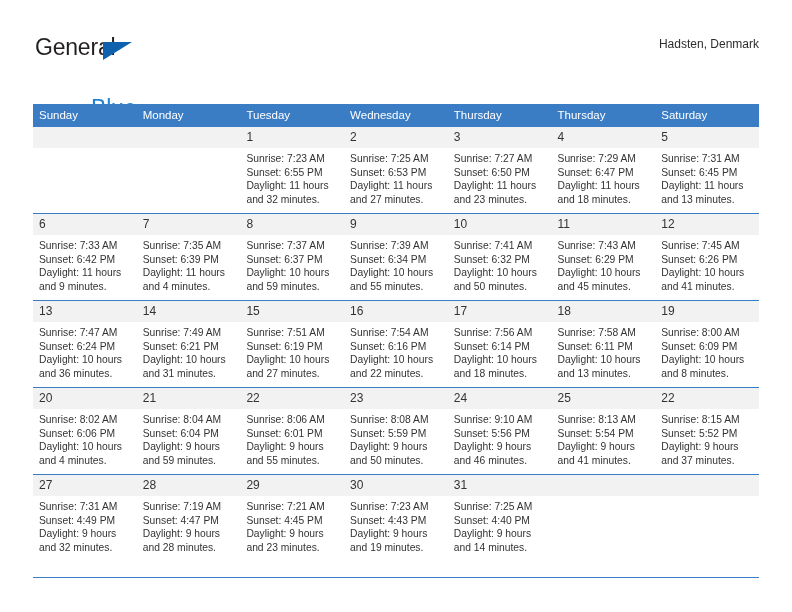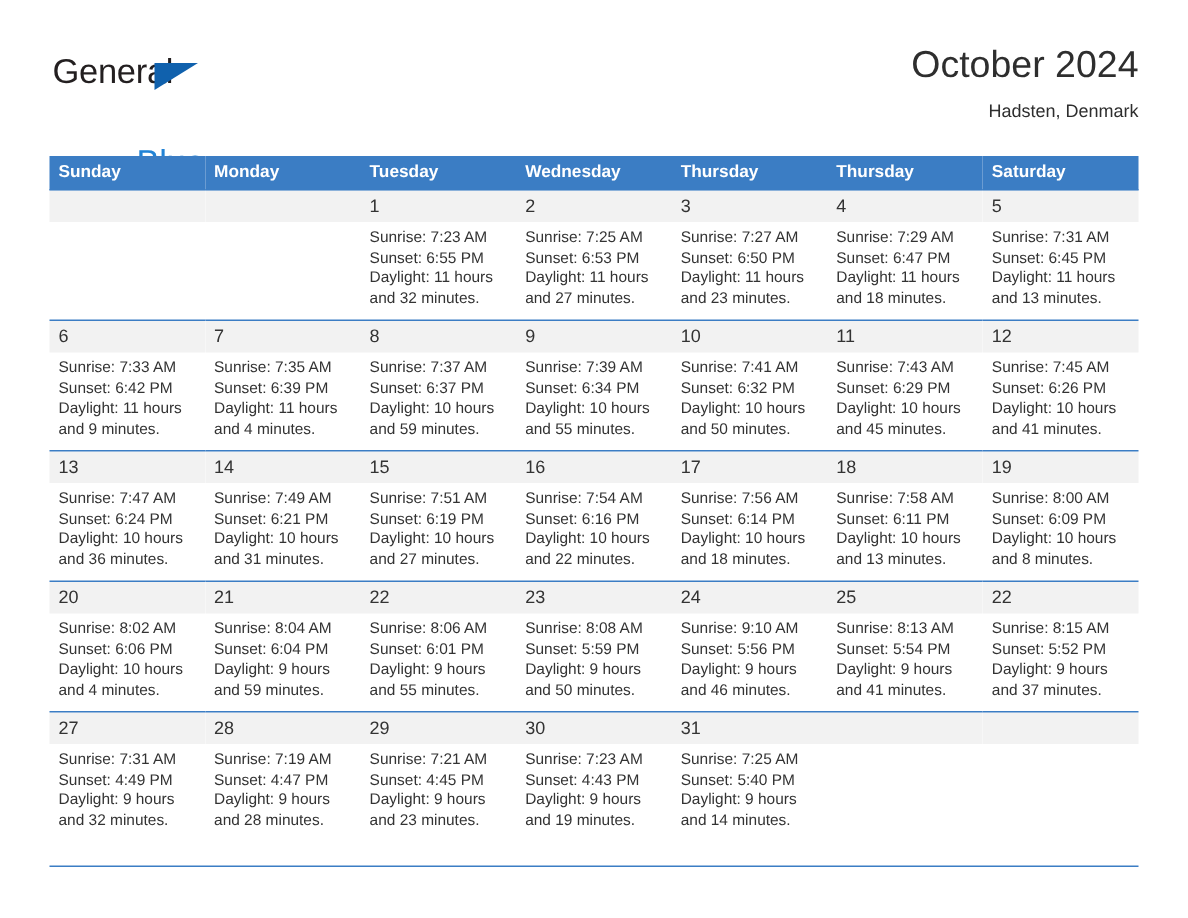--- a/index.html
+++ b/index.html
@@ -89,21 +89,21 @@
     position: absolute;
     left: 33px;
     top: 104px;
     width: 726px;
     border-collapse: collapse;
     table-layout: fixed;
   }
   .calendar th {
     background: #3b7dc4;
     color: #ffffff;
-    font-weight: bold;
+    font-weight: normal;
     font-size: 11.5px;
     text-align: left;
     padding: 5px 0 5px 6px;
     height: 12px;
     border: none;
   }
   .calendar td {
     vertical-align: top;
     padding: 0;
     border: none;
@@ -150,21 +150,20 @@
 
   <div class="header">
 
     <div class="logo">
       <span class="logo-general">General</span>
       <span class="logo-triangle"></span>
       <span class="logo-blue">Blue</span>
     </div>
 
     <div class="title-block">
-      <h1 class="cal-title">October 2024</h1>
       <p class="cal-subtitle">Hadsten, Denmark</p>
     </div>
 
   </div>
 
   <table class="calendar">
     <thead>
       <tr>
         <th>Sunday</th>
         <th>Monday</th>
@@ -458,21 +457,21 @@
               <div>Sunrise: 7:23 AM</div>
               <div>Sunset: 4:43 PM</div>
               <div>Daylight: 9 hours</div>
               <div>and 19 minutes.</div>
             </div>
           </td>
           <td>
             <span class="daynum">31</span>
             <div class="info">
               <div>Sunrise: 7:25 AM</div>
-              <div>Sunset: 5:40 PM</div>
+              <div>Sunset: 4:40 PM</div>
               <div>Daylight: 9 hours</div>
               <div>and 14 minutes.</div>
             </div>
           </td>
           <td class="empty">
             <span class="daynum"></span>
           </td>
           <td class="empty">
             <span class="daynum"></span>
           </td>

